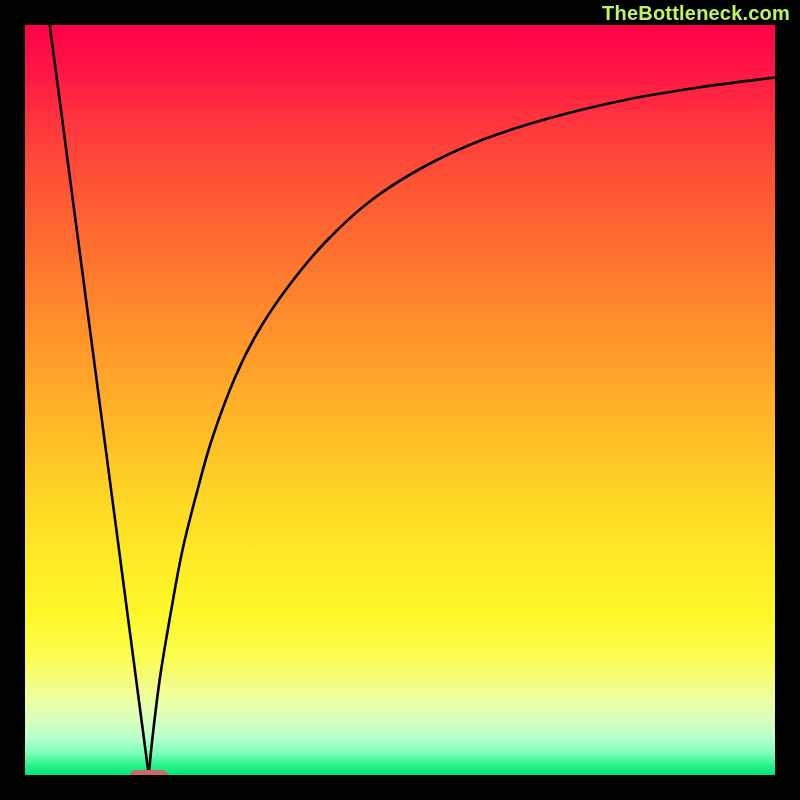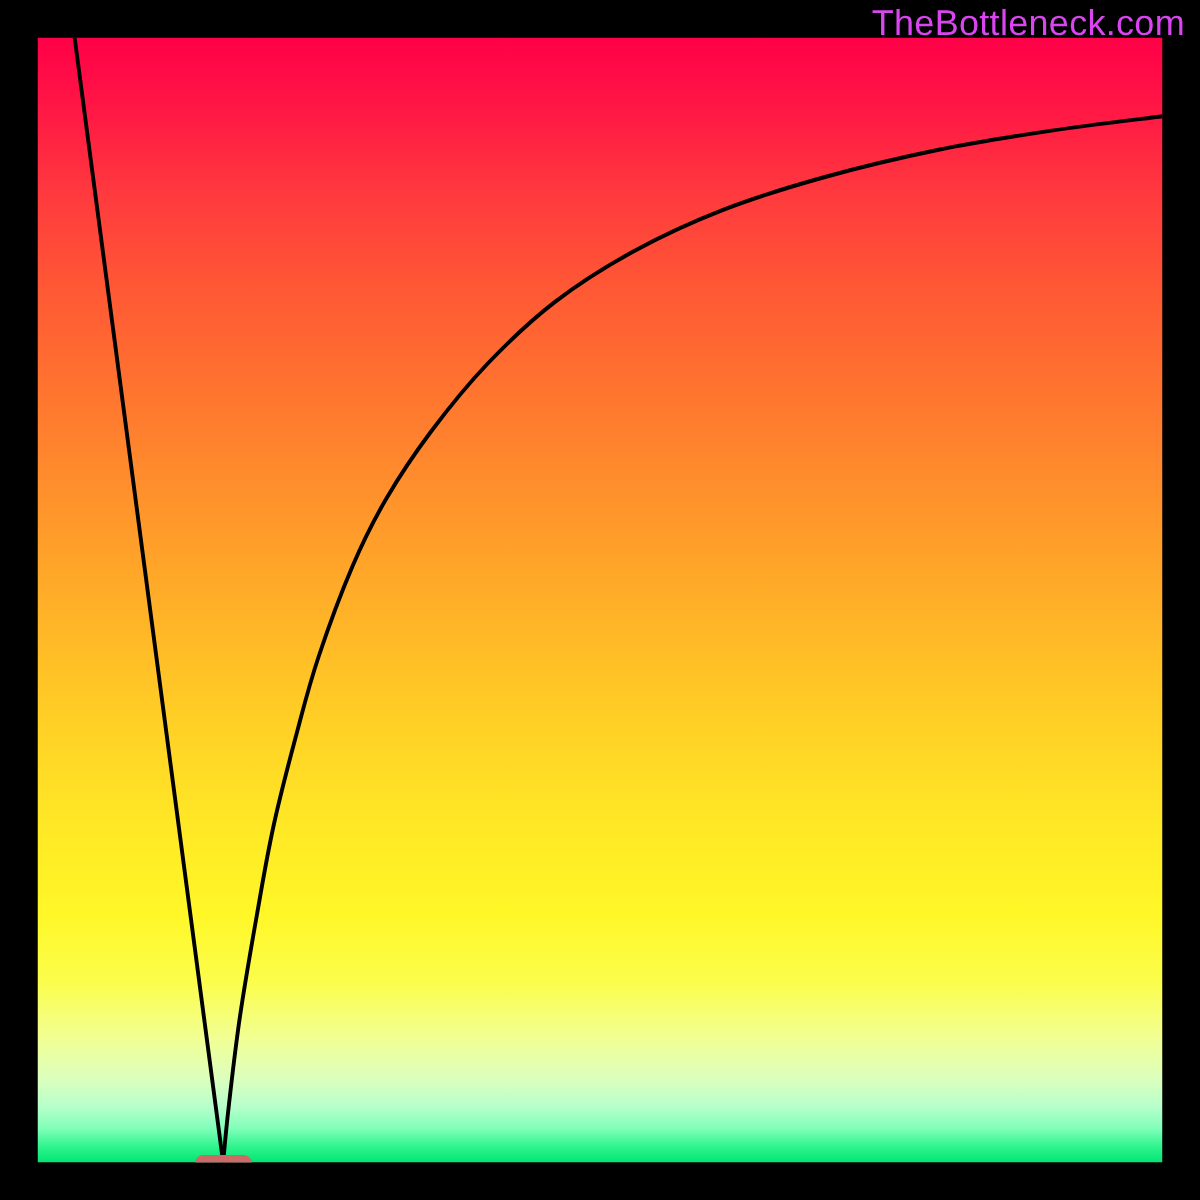--- a/index.html
+++ b/index.html
@@ -55,24 +55,24 @@
   svg.curves {
     position: absolute;
     inset: 0;
     width: 750px;
     height: 750px;
   }
   .watermark {
     position: absolute;
     top: 2px;
     right: 10px;
-    color: #d946ef;
-    font-size: 24px;
+    color: #bef264;
+    font-size: 20px;
     letter-spacing: 0.2px;
-    font-weight: 400;
+    font-weight: 700;
   }
   .marker {
     position: absolute;
     height: 11px;
     border-radius: 6px;
     background: #cc6a68;
   }
 </style>
 </head>
 <body>

